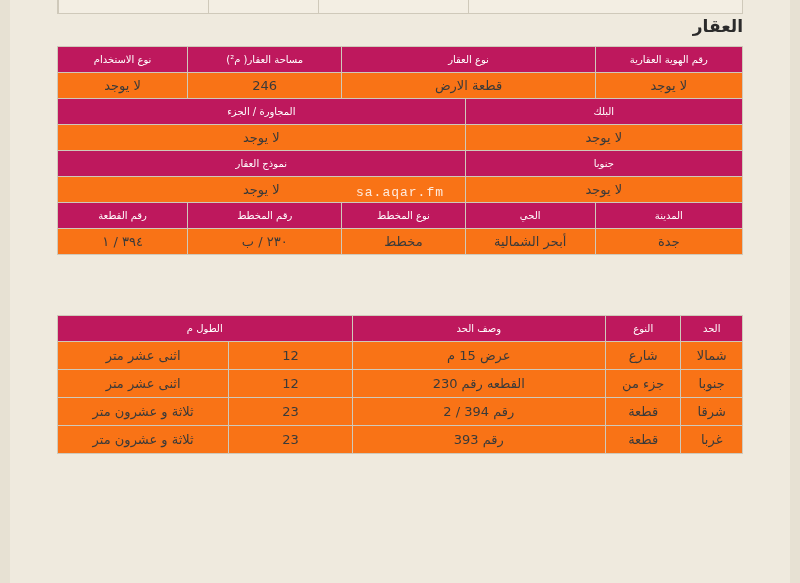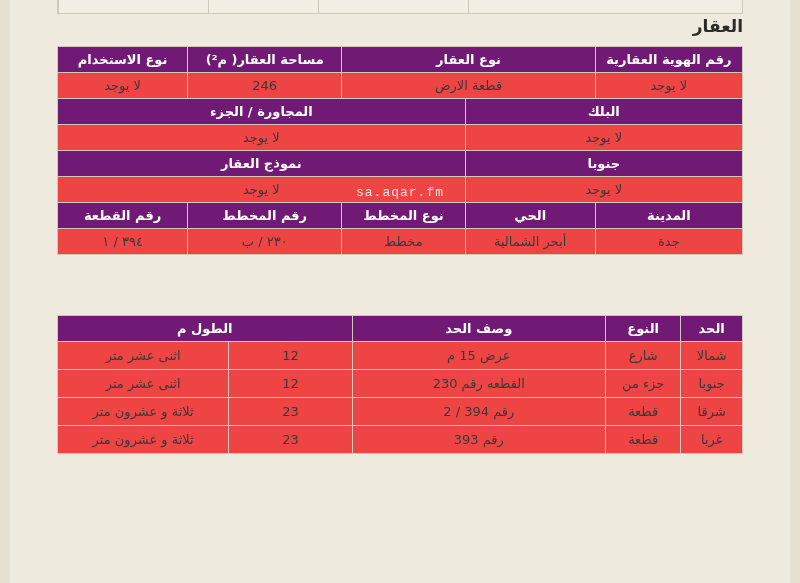--- a/index.html
+++ b/index.html
@@ -62,29 +62,29 @@
     table-layout: fixed;
     font-size: 13px;
   }
   .tbl td, .tbl th {
     border: 1px solid #cfc9ba;
     padding: 0;
     text-align: center;
     vertical-align: middle;
   }
   .hdr {
-    background: #701a75;
+    background: #be185d;
     color: #ffffff;
-    font-weight: bold;
-    font-size: 13px;
+    font-weight: normal;
+    font-size: 10px;
     height: 25px;
     border-color: #0d6b58;
   }
   .val {
-    background: #ef4444;
+    background: #f97316;
     color: #3a3a3a;
     height: 25px;
     font-size: 13px;
   }
 
   
   #property-table {
     top: 46px;
     right: 57px;
     width: 686px;

